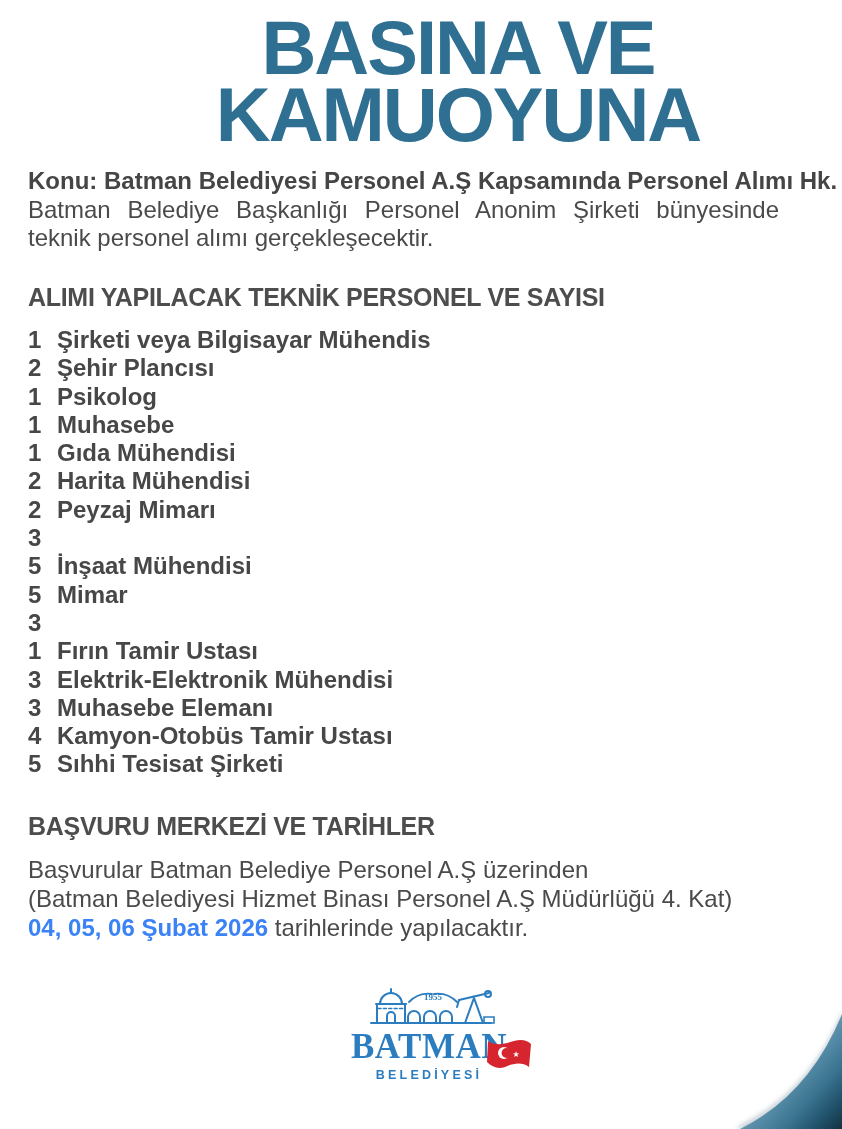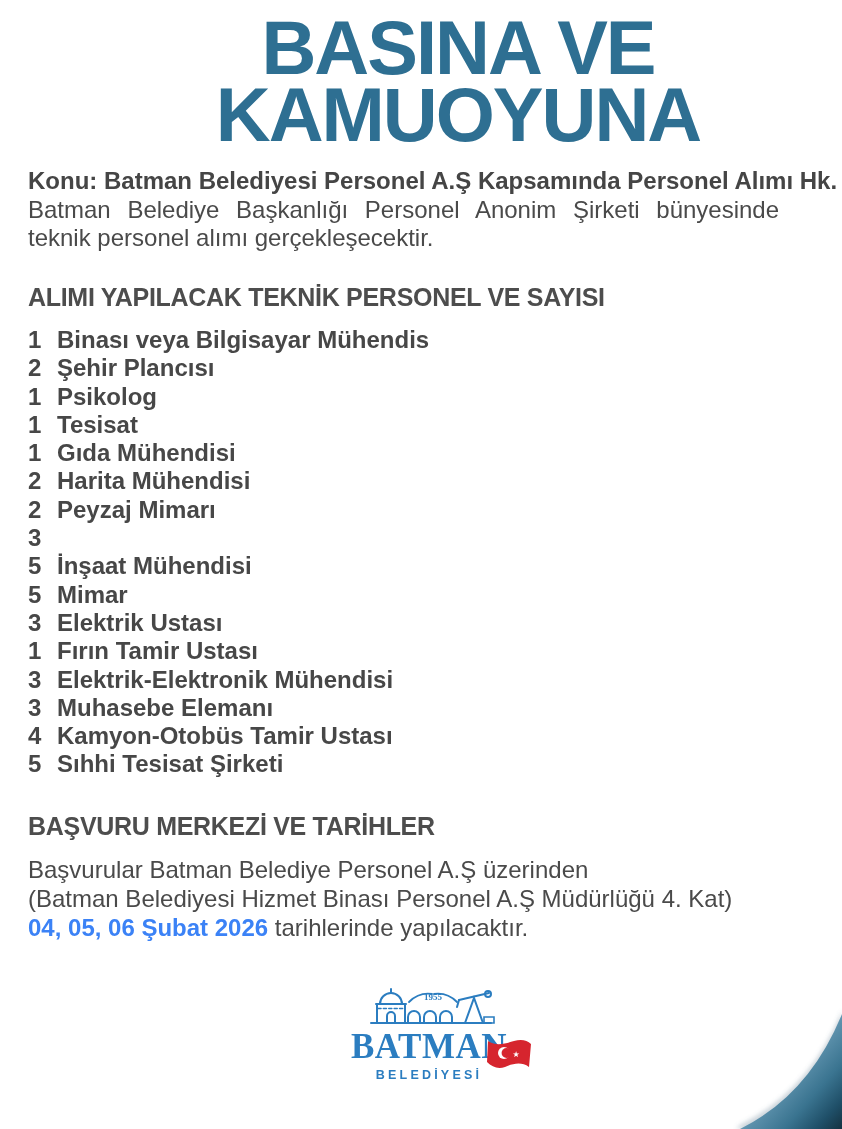--- a/index.html
+++ b/index.html
@@ -59,33 +59,33 @@
     <div class="l bold">Konu: Batman Belediyesi Personel A.Ş Kapsamında Personel Alımı Hk.</div>
     <div class="l justified">Batman Belediye Başkanlığı Personel Anonim Şirketi bünyesinde</div>
     <div class="l">teknik personel alımı gerçekleşecektir.</div>
   </div>
 
   <h2 class="sec-heading h-positions">ALIMI YAPILACAK TEKNİK PERSONEL VE SAYISI</h2>
 
   <div class="positions">
       <div class="row">
         <span class="num">1</span>
-        <span class="label"><span class="b">Binası </span><span class="r">veya </span><span class="b">Bilgisayar Mühendis</span></span>
+        <span class="label"><span class="b">Şirketi </span><span class="r">veya </span><span class="b">Bilgisayar Mühendis</span></span>
       </div>
       <div class="row">
         <span class="num">2</span>
         <span class="label"><span class="b">Şehir Plancısı</span></span>
       </div>
       <div class="row">
         <span class="num">1</span>
         <span class="label"><span class="b">Psikolog</span></span>
       </div>
       <div class="row">
         <span class="num">1</span>
-        <span class="label"><span class="b">Tesisat</span></span>
+        <span class="label"><span class="b">Muhasebe</span></span>
       </div>
       <div class="row">
         <span class="num">1</span>
         <span class="label"><span class="b">Gıda Mühendisi</span></span>
       </div>
       <div class="row">
         <span class="num">2</span>
         <span class="label"><span class="b">Harita Mühendisi</span></span>
       </div>
       <div class="row">
@@ -98,21 +98,20 @@
       <div class="row">
         <span class="num">5</span>
         <span class="label"><span class="b">İnşaat Mühendisi</span></span>
       </div>
       <div class="row">
         <span class="num">5</span>
         <span class="label"><span class="b">Mimar</span></span>
       </div>
       <div class="row">
         <span class="num">3</span>
-        <span class="label"><span class="b">Elektrik Ustası</span></span>
       </div>
       <div class="row">
         <span class="num">1</span>
         <span class="label"><span class="b">Fırın Tamir Ustası</span></span>
       </div>
       <div class="row">
         <span class="num">3</span>
         <span class="label"><span class="b">Elektrik-Elektronik Mühendisi</span></span>
       </div>
       <div class="row">

